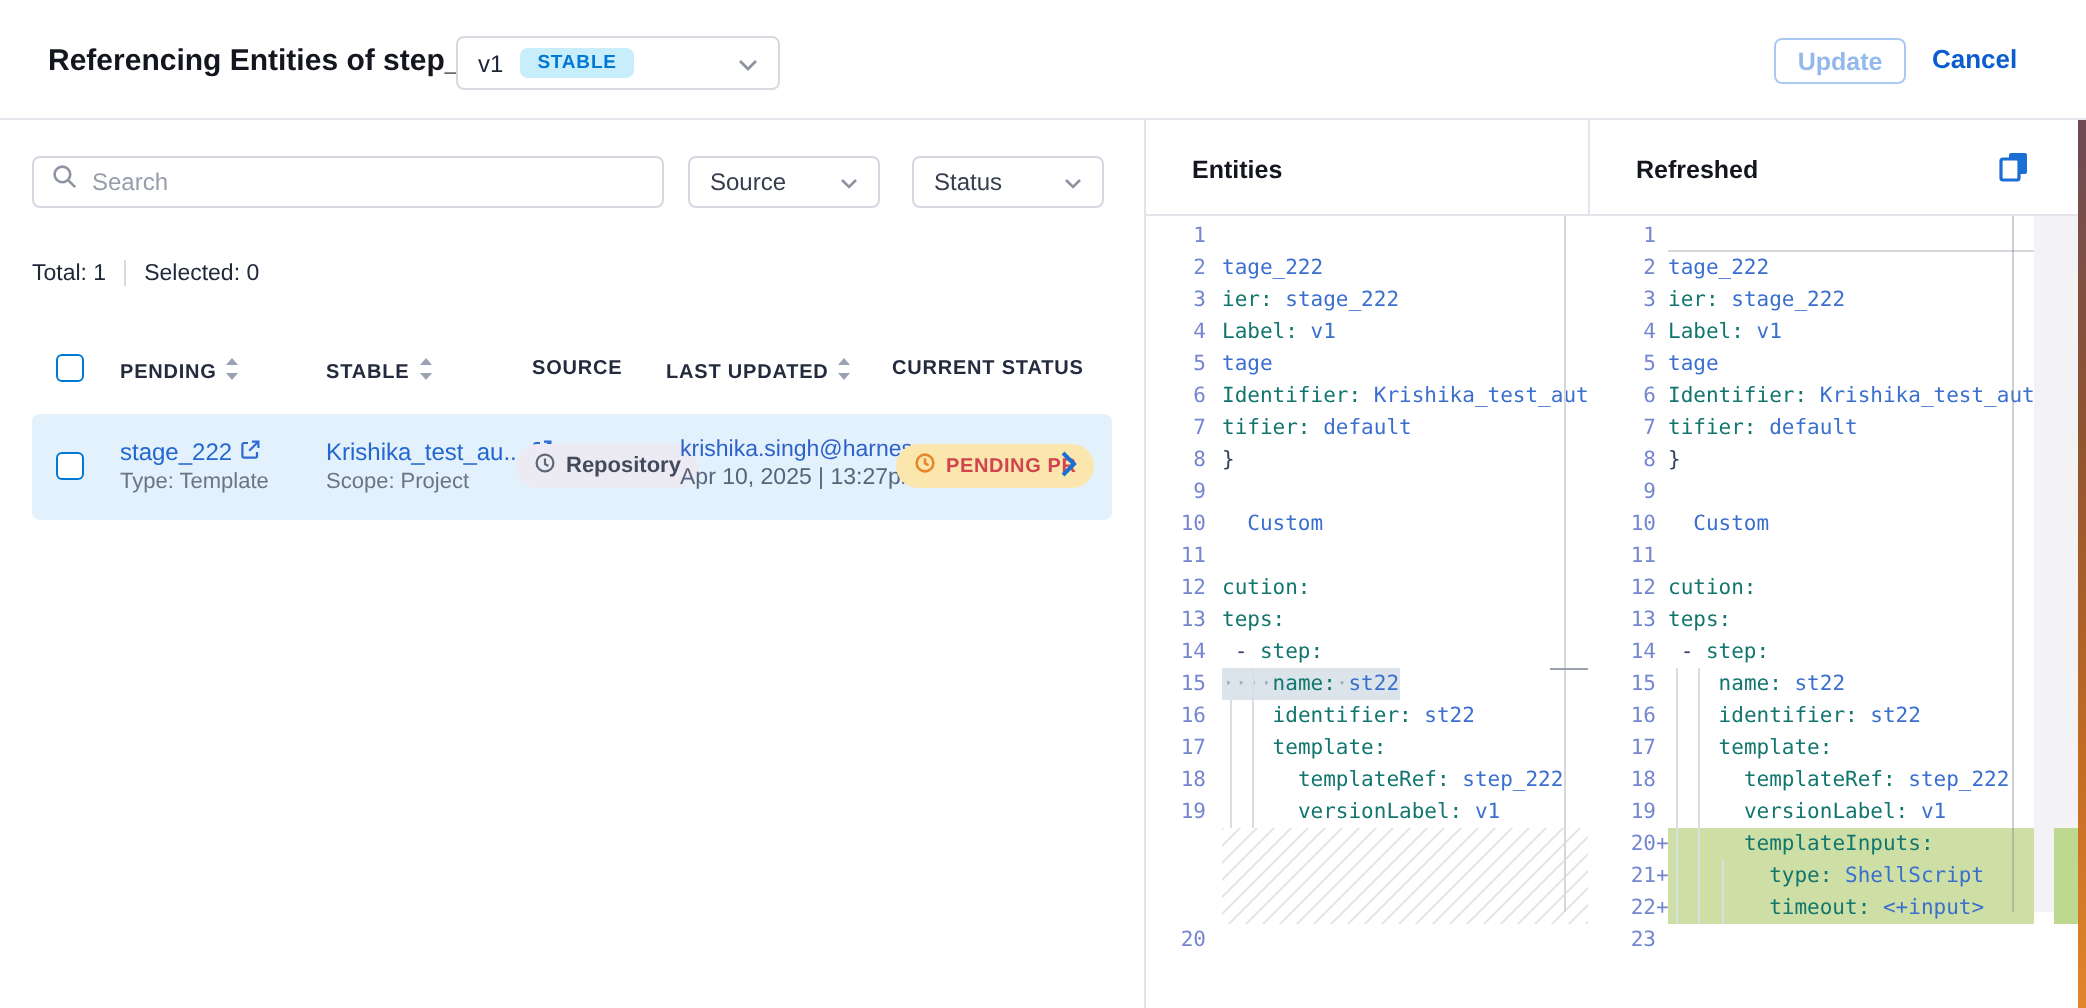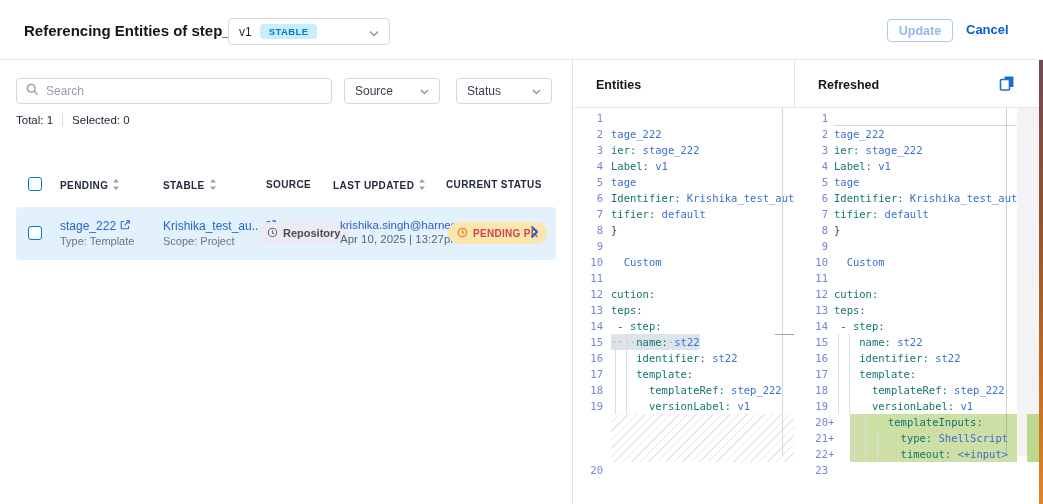--- a/index.html
+++ b/index.html
@@ -16,21 +16,21 @@
   .btn-update { position:absolute; left:887px; top:19px; width:66px; height:23px; border:1px solid #abc9f1; border-radius:4px; background:#fff; color:#93b9ec; font-size:12.5px; font-weight:bold; display:flex; align-items:center; justify-content:center; cursor:default; }
   .btn-cancel { position:absolute; left:966px; top:22px; font-size:13px; font-weight:bold; color:#0b5cce; background:none; border:none; cursor:pointer; }
 
   
   .search-box { position:absolute; left:16px; top:78px; width:316px; height:26px; border:1px solid #d5d7e0; border-radius:4px; background:#fff; display:flex; align-items:center; padding:0 9px; gap:7px; }
   .search-placeholder { font-size:12px; color:#979daa; }
   .dd { position:absolute; top:78px; height:26px; border:1px solid #d5d7e0; border-radius:4px; background:#fff; display:flex; align-items:center; padding:0 10px; font-size:12px; color:#363d4c; cursor:pointer; }
   .dd .lbl { flex:1; }
   .dd-source { left:344px; width:96px; }
   .dd-status { left:456px; width:96px; }
-  .totals { position:absolute; left:16px; top:113px; display:flex; align-items:center; gap:9px; font-size:11.5px; color:#20293a; }
+  .totals { position:absolute; left:16px; top:130px; display:flex; align-items:center; gap:9px; font-size:11.5px; color:#20293a; }
   .totals .vdiv { width:1px; height:13px; background:#d7d9e0; }
 
   .thead { position:absolute; left:0; top:173px; width:556px; height:26px; }
   .th { position:absolute; font-size:10px; font-weight:bold; letter-spacing:.4px; color:#232b3d; top:6px; display:flex; align-items:center; gap:4px; }
   .checkbox { width:14px; height:14px; border:1.6px solid #0278d5; border-radius:3px; background:#fff; cursor:pointer; }
   .hdr-check { position:absolute; left:28px; top:4px; }
 
   .trow { position:absolute; left:16px; top:207px; width:540px; height:53px; background:#e2f1fc; border-radius:4px; }
   .cell-link { font-size:12px; color:#2366cf; display:flex; align-items:center; gap:4px; cursor:pointer; }
   .cell-sub { font-size:11px; color:#6a7487; margin-top:2px; }
@@ -57,21 +57,21 @@
   .panel-orig { left:0; width:221px; }
   .panel-refr { left:221px; width:223px; }
   .code-row { display:flex; height:16px; line-height:16px; }
   .num { color:#7486cf; text-align:right; flex:none; }
   .panel-orig .num { width:30px; }
   .panel-refr .num { width:34px; }
   .mark { color:#7486cf; flex:none; }
   .panel-orig .mark { width:8px; }
   .panel-refr .mark { width:6px; }
   .line-content { position:relative; flex:1; white-space:pre; overflow:hidden; }
-  .line-content.add { background:#cddfa5;margin-left:16px; }
+  .line-content.add { background:#cddfa5; }
   .line-content.u { border-bottom:1px solid #d6d6dd; }
   .tok-k { color:#12766e; }
   .tok-v { color:#3b6fce; }
   .tok-p { color:#33415e; }
   .tok-d { color:#9fb0bd; }
   .hl-wrap { background:#dbe3eb; display:inline-block; }
   .guide { position:absolute; top:0; bottom:0; width:1px; background:#dadde4; }
   .hatch-row { height:48px; }
   .hatch-row .line-content { background:repeating-linear-gradient(135deg,#e6e6ea 0px,#e6e6ea 1px,#ffffff 1px,#ffffff 6px); }
 

